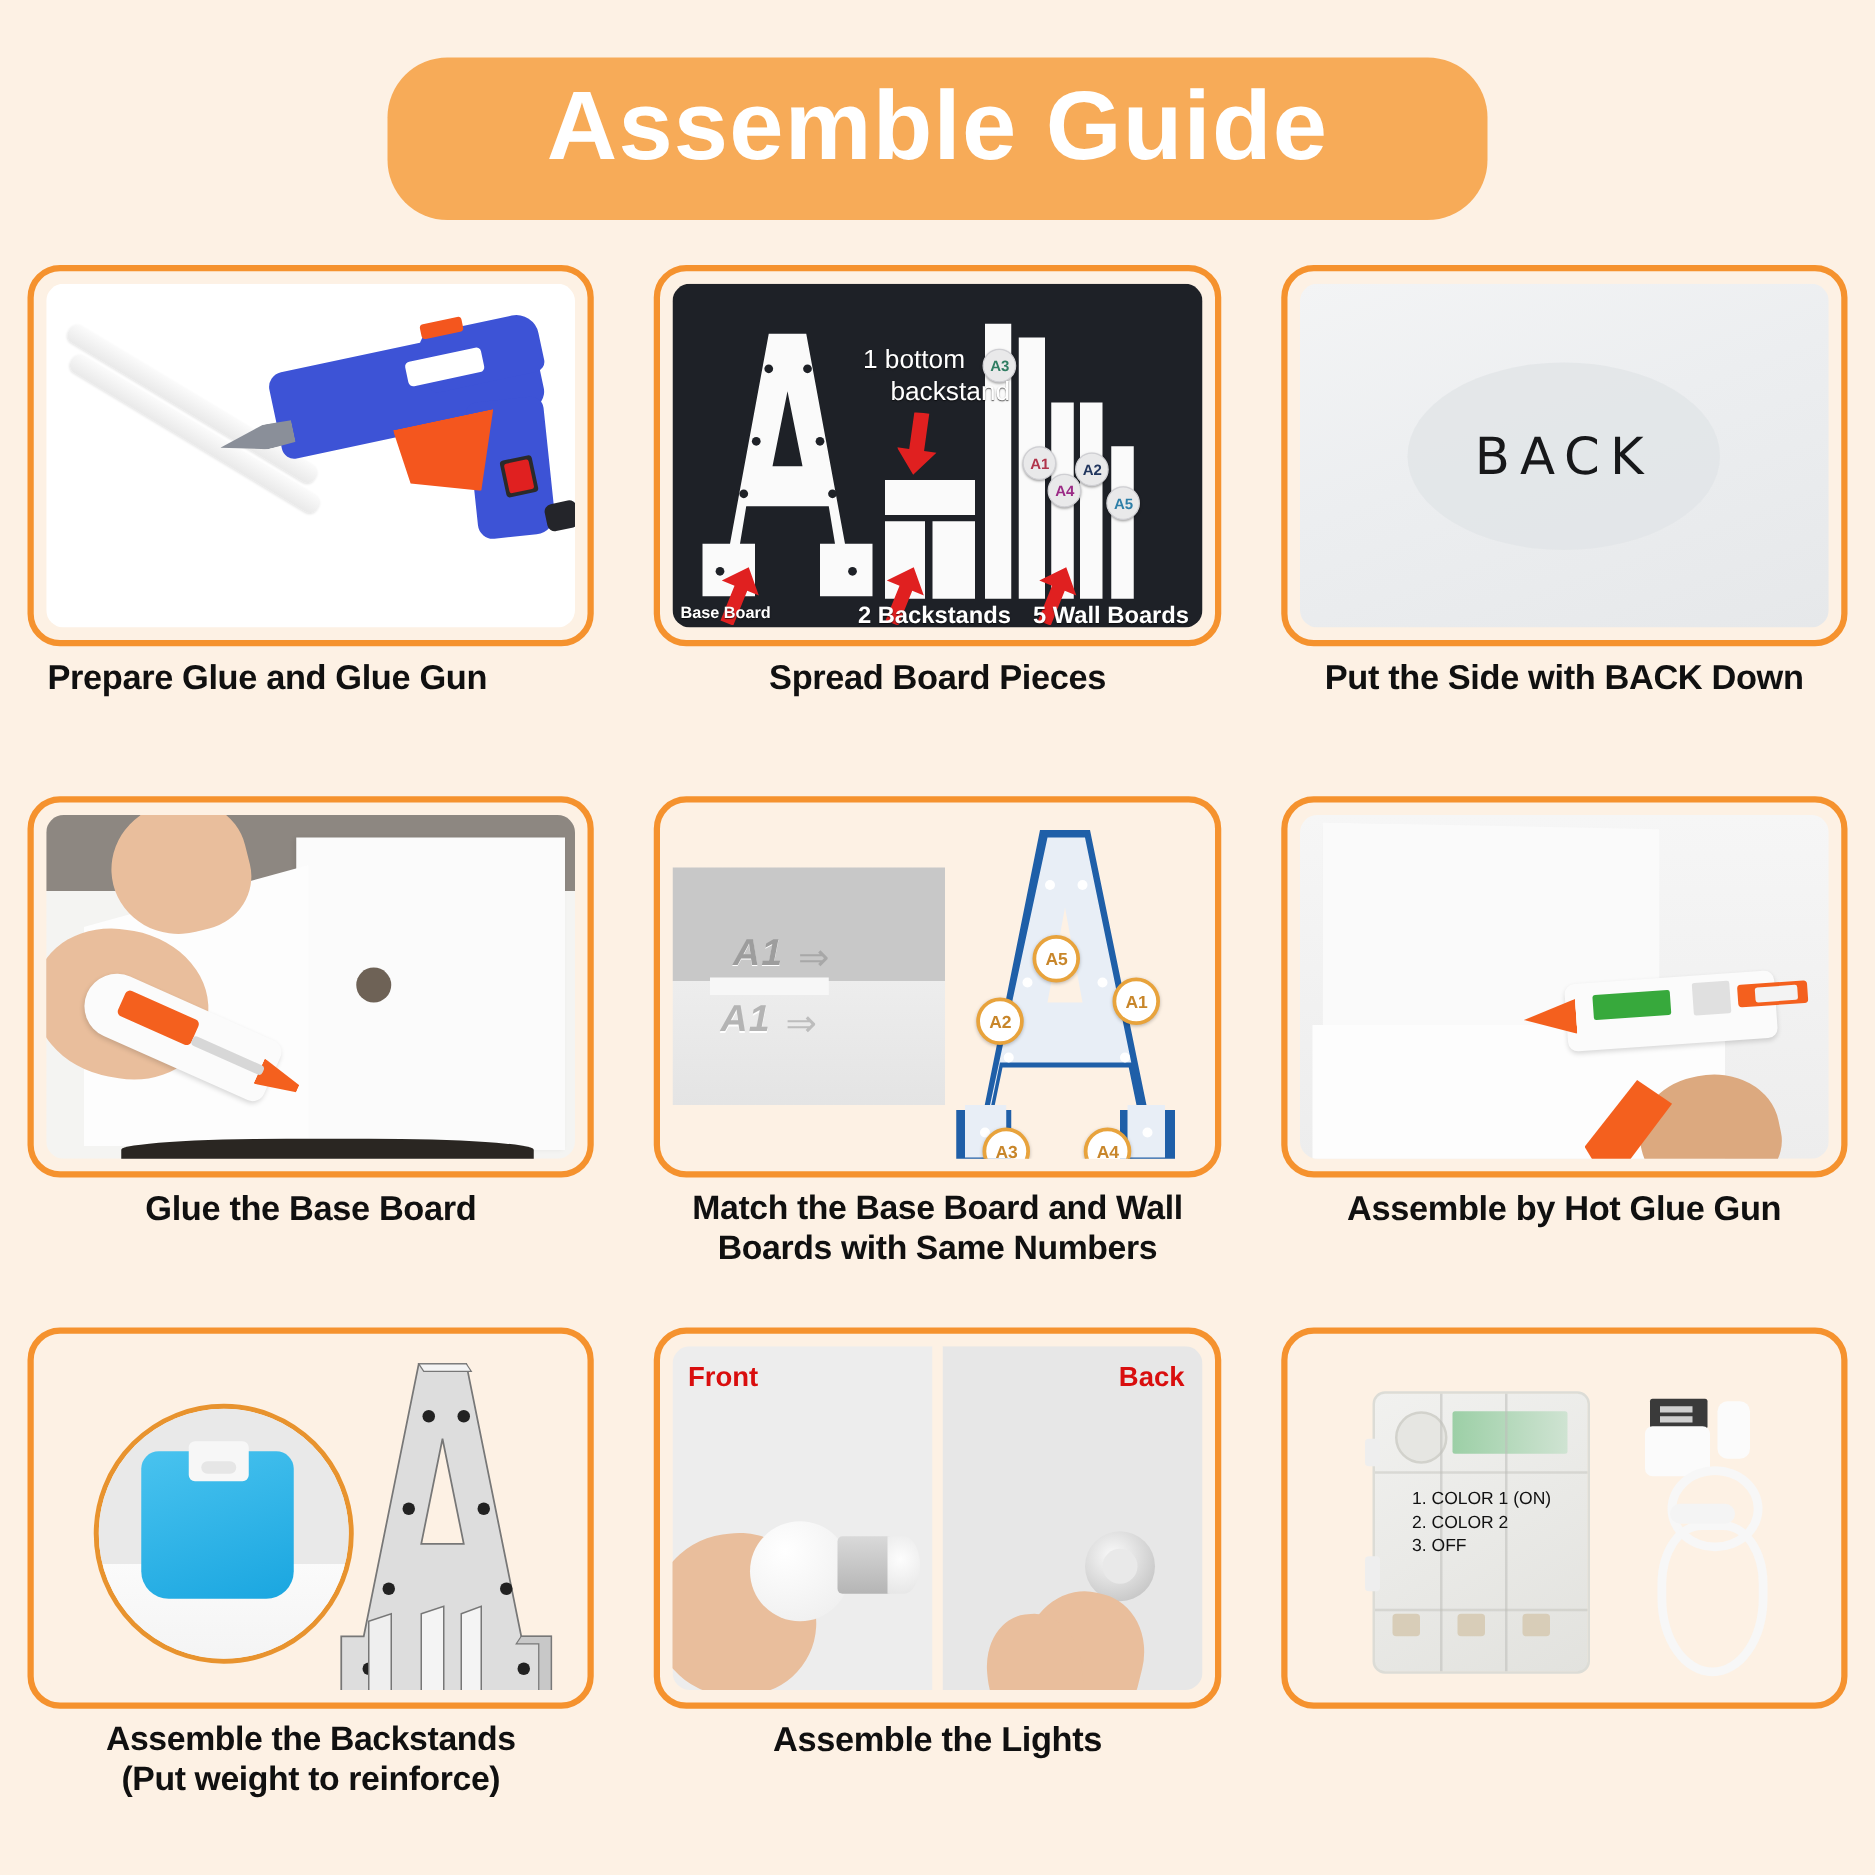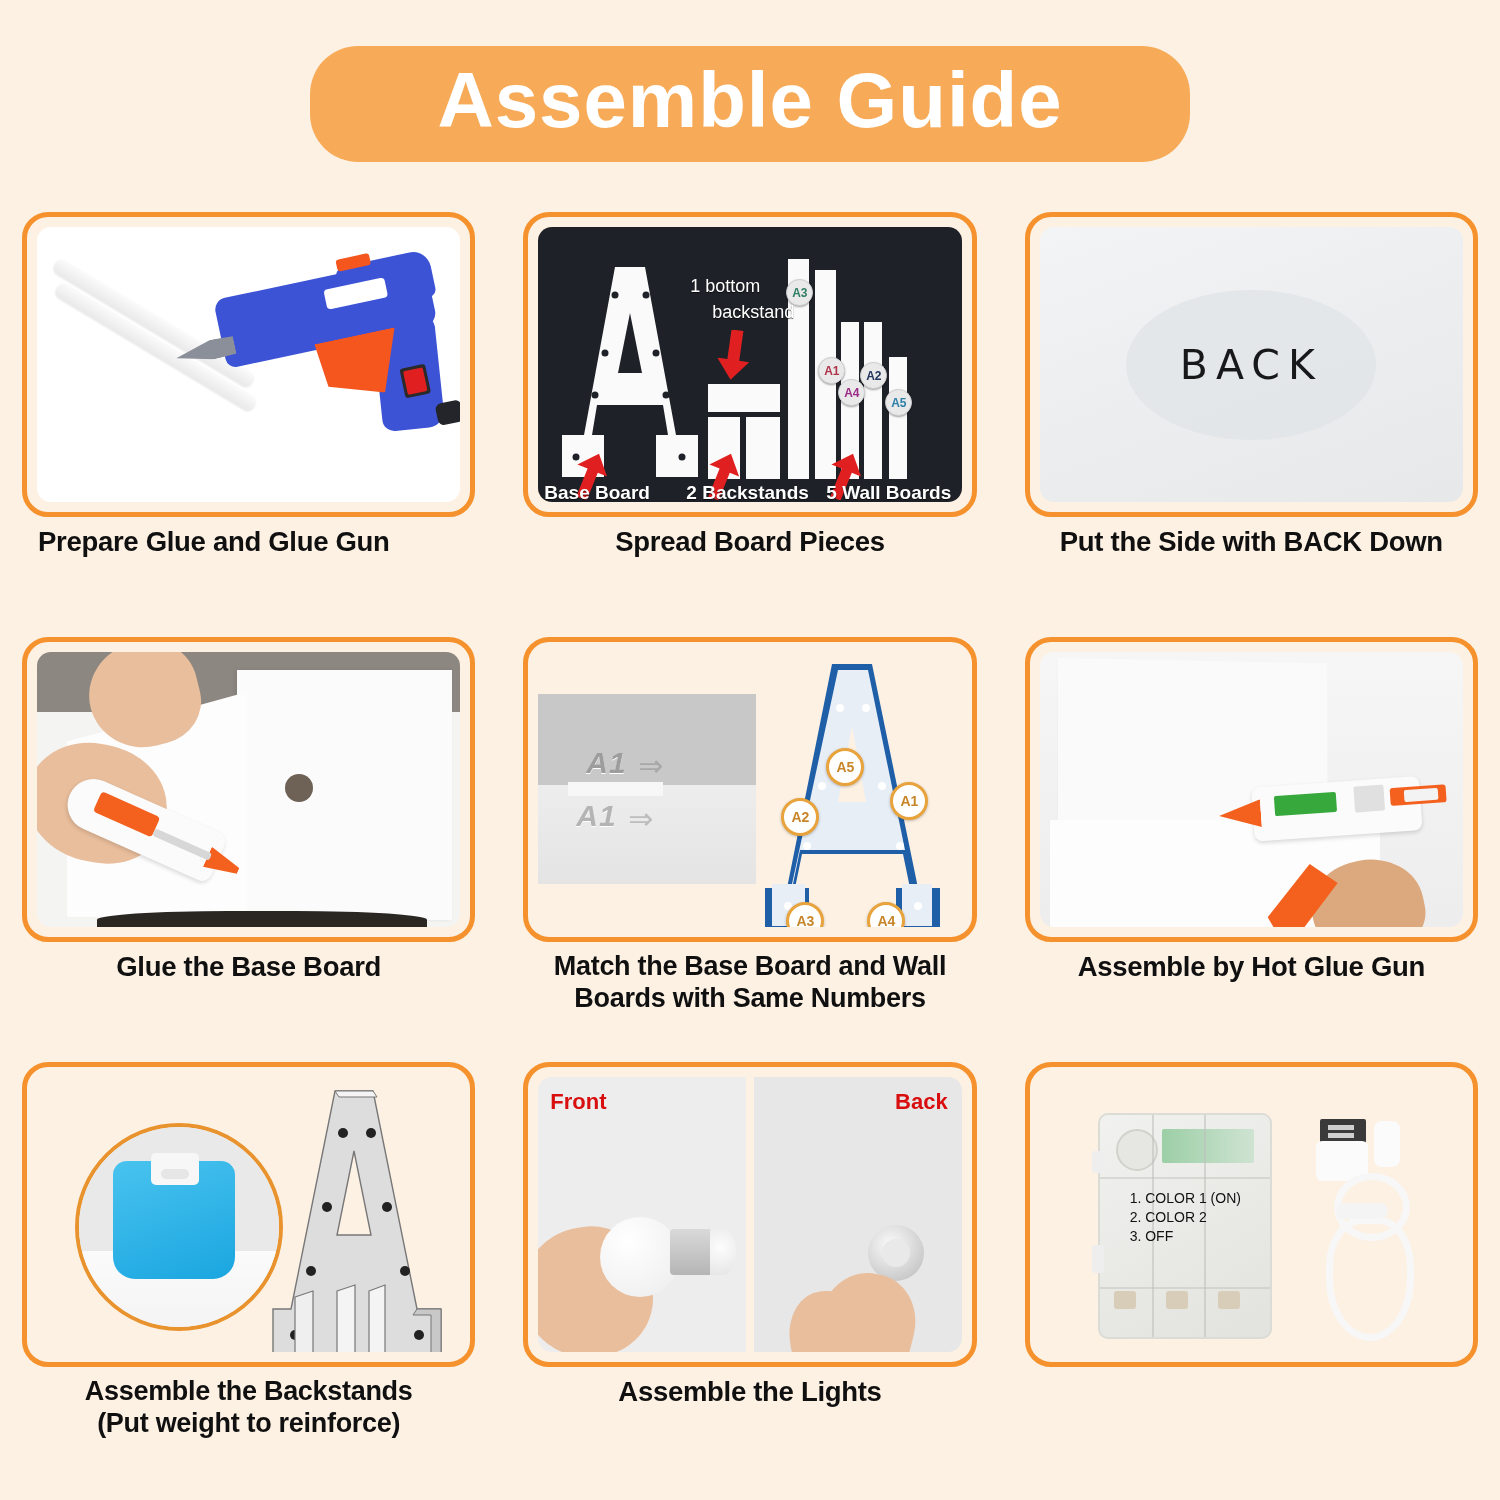--- a/index.html
+++ b/index.html
@@ -10,21 +10,21 @@
     overflow:hidden;
     position:relative;
   }
   .title-wrap{
     position:absolute;top:46px;left:0;width:1500px;
     display:flex;justify-content:center;align-items:center;
   }
   .title-pill{
     background:#F7AB58;
     border-radius:48px;
-    padding:14px 70px 20px 70px;
+    padding:14px 70px 34px 70px;
     display:flex;align-items:center;justify-content:center;
     min-width:740px;
   }
   .title-text{
     color:#FFFFFF;
     font-size:78px;
     font-weight:bold;
     letter-spacing:1px;
     line-height:1.05;
     font-family:"Liberation Sans", sans-serif;
@@ -85,21 +85,21 @@
   .gun-switch i{position:absolute;inset:3px;background:#e02020;border-radius:2px;display:block;}
   .gun-label{position:absolute;background:#ffffff;border-radius:4px;}
 
   
   .dark{position:absolute;inset:0;background:#1E2127;}
   .board{position:absolute;background:#FAFAFA;}
   .dlabel{
     position:absolute;color:#fff;font-size:17px;font-weight:600;
     white-space:nowrap;text-shadow:0 1px 1px rgba(0,0,0,.7);
   }
-  .dlabel.big{font-size:18px;font-weight:500;line-height:1.25;}
+  .dlabel.big{font-size:21px;font-weight:500;line-height:1.25;}
   .badge{
     position:absolute;width:25px;height:25px;border-radius:50%;
     background:#E9E9EA;display:flex;align-items:center;justify-content:center;
     font-size:12px;font-weight:bold;border:1.5px solid #cfcfd3;
     box-shadow:0 1px 2px rgba(0,0,0,.35);
   }
   .arrow-red{position:absolute;}
 
   
   .backboard{
@@ -248,21 +248,21 @@
         <svg class="arrow-red" style="left:36px;top:225px;" width="36" height="48" viewBox="0 0 36 48">
           <path d="M11 48 L22 48 L22 18 L32 18 L16 0 L0 18 L11 18 Z" fill="#E02020" transform="rotate(22 16 24)"></path>
         </svg>
         <svg class="arrow-red" style="left:168px;top:225px;" width="36" height="48" viewBox="0 0 36 48">
           <path d="M11 48 L22 48 L22 18 L32 18 L16 0 L0 18 L11 18 Z" fill="#E02020" transform="rotate(22 16 24)"></path>
         </svg>
         <svg class="arrow-red" style="left:290px;top:225px;" width="36" height="48" viewBox="0 0 36 48">
           <path d="M11 48 L22 48 L22 18 L32 18 L16 0 L0 18 L11 18 Z" fill="#E02020" transform="rotate(22 16 24)"></path>
         </svg>
 
-        <div class="dlabel" style="left:6px;top:255px;font-size:19px;">Base Board</div>
+        <div class="dlabel" style="left:6px;top:255px;font-size:13px;">Base Board</div>
         <div class="dlabel" style="left:148px;top:255px;font-size:19px;">2 Backstands</div>
         <div class="dlabel" style="left:288px;top:255px;font-size:19px;">5 Wall Boards</div>
       </div>
     </div>
     <div class="caption">Spread Board Pieces</div>
   </div>
 
   <div class="cell">
     <div class="panel">
       <div class="panel-inner">

